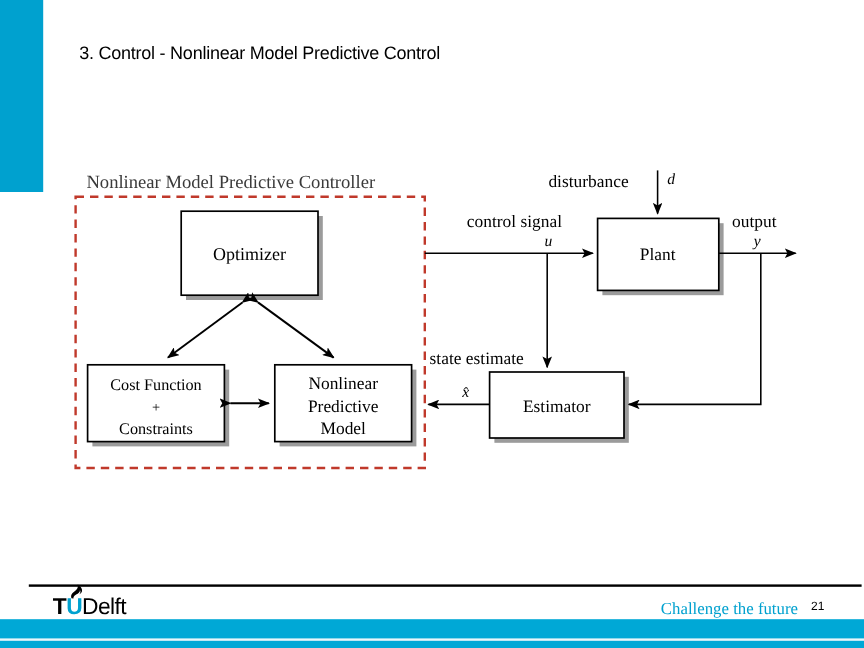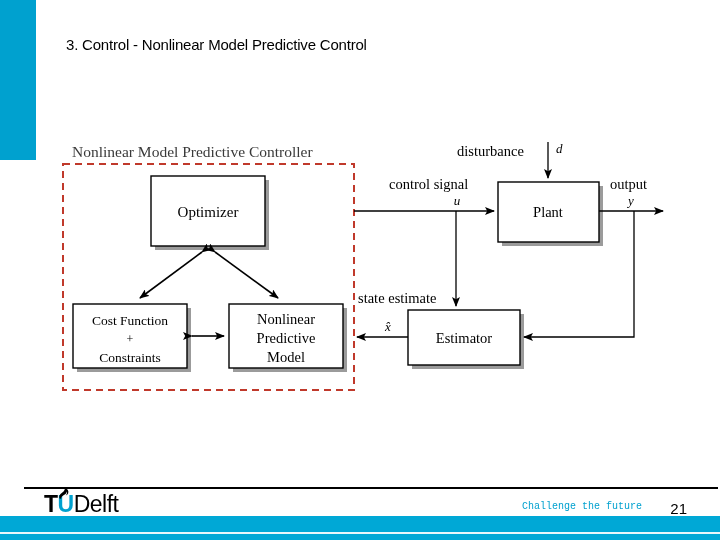--- a/index.html
+++ b/index.html
@@ -61,42 +61,42 @@
     height: 28px;
     display: flex;
     align-items: flex-end;
   }
   #logo-flame {
     position: absolute;
     left: 12px; top: -2px;
     width: 16px; height: 14px;
   }
   #logo-text {
-    font-size: 23px;
+    font-size: 19px;
     font-weight: bold;
     line-height: 1;
     letter-spacing: -0.5px;
     font-family: "Liberation Sans", sans-serif;
   }
   .logo-t { color: #000000; }
   .logo-u { color: #00a1cf; }
   .logo-delft { color: #000000; font-weight: normal; }
 
   #footer-tagline {
     position: absolute;
-    right: 78px; top: 501px;
+    right: 55px; top: 501px;
+    font-size: 14px;
+    color: #00a1cf;
+    font-family: Liberation Serif, serif;
+    white-space: nowrap;
+  }
+  #footer-pagenum {
+    position: absolute;
+    right: 33px; top: 500px;
     font-size: 10px;
-    color: #00a1cf;
-    font-family: Liberation Mono, monospace;
-    white-space: nowrap;
-  }
-  #footer-pagenum {
-    position: absolute;
-    right: 33px; top: 500px;
-    font-size: 15px;
     color: #000000;
     font-family: "Liberation Sans", sans-serif;
   }
 
   
   #diagram {
     position: absolute;
     left: 0; top: 0;
     width: 636px; height: 540px;
     pointer-events: none;

